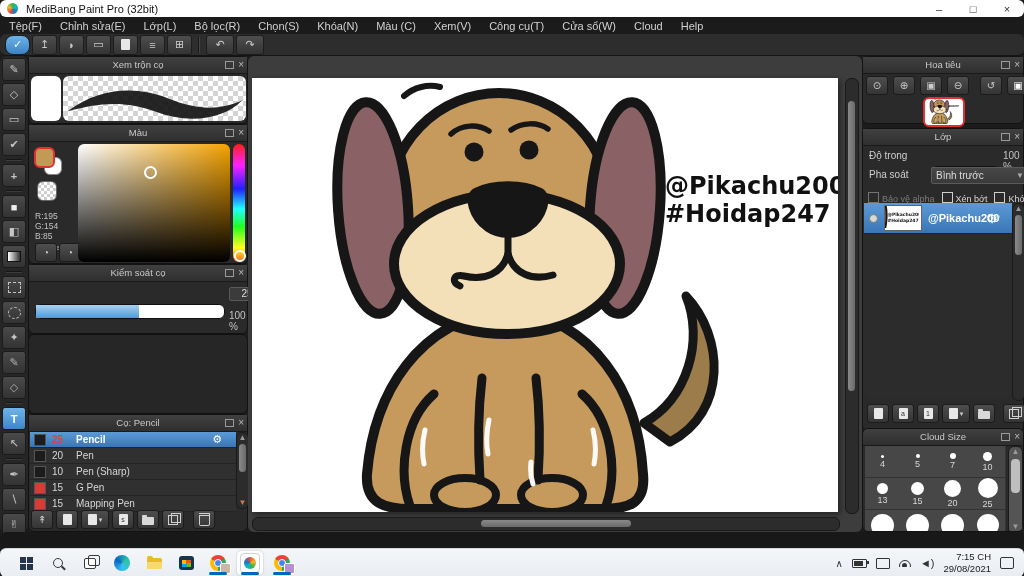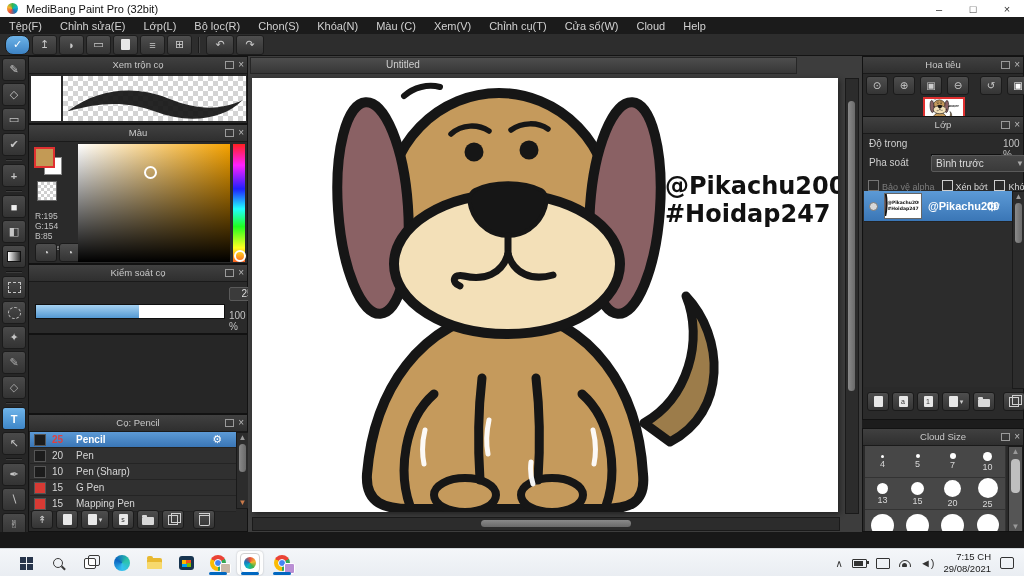--- a/index.html
+++ b/index.html
@@ -1,18 +1,18 @@
 <!DOCTYPE html>
 <html><head>
 <meta charset="utf-8">
 <style>
   html,body{margin:0;padding:0;width:1024px;height:576px;overflow:hidden;
     font-family:"Liberation Sans","DejaVu Sans",sans-serif;background:#1c1c1c;}
   #app{position:relative;width:1024px;height:576px;}
-  .abs{position:absolute;}
+  .abs{position:absolute;border-radius:6px;}
   
   .titlebar{left:0;top:0;width:1024px;height:17px;background:#ffffff;color:#111;
     font-size:11px;display:flex;align-items:center;}
   .appicon{width:11px;height:11px;border-radius:50%;margin:0 8px 0 7px;
     background:conic-gradient(#39b54a,#0bb8c7,#1b75bb,#e94f3d,#f7b32b,#39b54a);}
   .wctrls{position:absolute;right:0;top:0;height:17px;display:flex;}
   .wctrl{width:34px;height:17px;display:flex;align-items:center;justify-content:center;
     color:#333;font-size:11px;}
   
   .menubar{left:0;top:17px;width:1024px;height:17px;background:#1b1b1b;display:flex;
@@ -189,21 +189,21 @@
 
   <div class="abs menubar">
     <span class="menuitem">Tệp(F)</span>
     <span class="menuitem">Chỉnh sửa(E)</span>
     <span class="menuitem">Lớp(L)</span>
     <span class="menuitem">Bộ lọc(R)</span>
     <span class="menuitem">Chọn(S)</span>
     <span class="menuitem">Khóa(N)</span>
     <span class="menuitem">Màu (C)</span>
     <span class="menuitem">Xem(V)</span>
-    <span class="menuitem">Chỉnh cụ(T)</span>
+    <span class="menuitem">Công cụ(T)</span>
     <span class="menuitem">Cửa sổ(W)</span>
     <span class="menuitem">Cloud</span>
     <span class="menuitem">Help</span>
   </div>
 
   <div class="abs toolbar">
     <span class="tbtn blue">
         <span>✓</span>
       </span>
     <span class="tbtn">
@@ -430,21 +430,20 @@
           <span class="i-copy"></span>
         </span>
       <span style="width:6px"></span>
       <span class="pfbtn">
           <span class="i-trash"></span>
         </span>
     </div>
   </div>
 
   <div class="abs canvas-wrap">
-    <div class="ctab"><span>Untitled</span></div>
     <div class="paper">
       <svg width="586" height="434" viewBox="0 0 586 434">
         <use href="#dogart"></use>
       </svg>
     </div>
     <div class="abs vtrack" style="left:597px;top:22px;width:12px;height:434px;">
       <div class="vthumb" style="position:absolute;left:2px;top:22px;width:7px;height:290px;"></div>
     </div>
     <div class="abs vtrack" style="left:4px;top:461px;width:586px;height:12px;">
       <div class="vthumb" style="position:absolute;left:228px;top:2px;width:150px;height:7px;background:linear-gradient(#8a8a8a,#6a6a6a);"></div>
@@ -481,21 +480,21 @@
         </span>
 
     </div>
     <div class="abs" style="left:60px;top:40px;width:38px;height:26px;border:2px solid #e03030;background:#fff;overflow:hidden;">
       <svg width="34" height="25" viewBox="0 0 586 434">
           <use href="#dogart"></use>
         </svg>
     </div>
   </div>
 
-  <div class="abs panel" style="left:862px;top:116px;width:162px;height:304px;">
+  <div class="abs panel" style="left:862px;top:128px;width:162px;height:304px;">
     <div class="phead">
       <span>Lớp</span>
       <span class="phbtns">
           <span class="ico-pop"></span>
           <span class="ico-x">×</span>
         </span>
     </div>
     <div class="abs hdrlabel" style="left:6px;top:21px;">Độ trong</div>
     <div class="abs slider" style="left:68px;top:20px;width:68px;height:12px;">
       <span class="sfill" style="width:100%;"></span>

